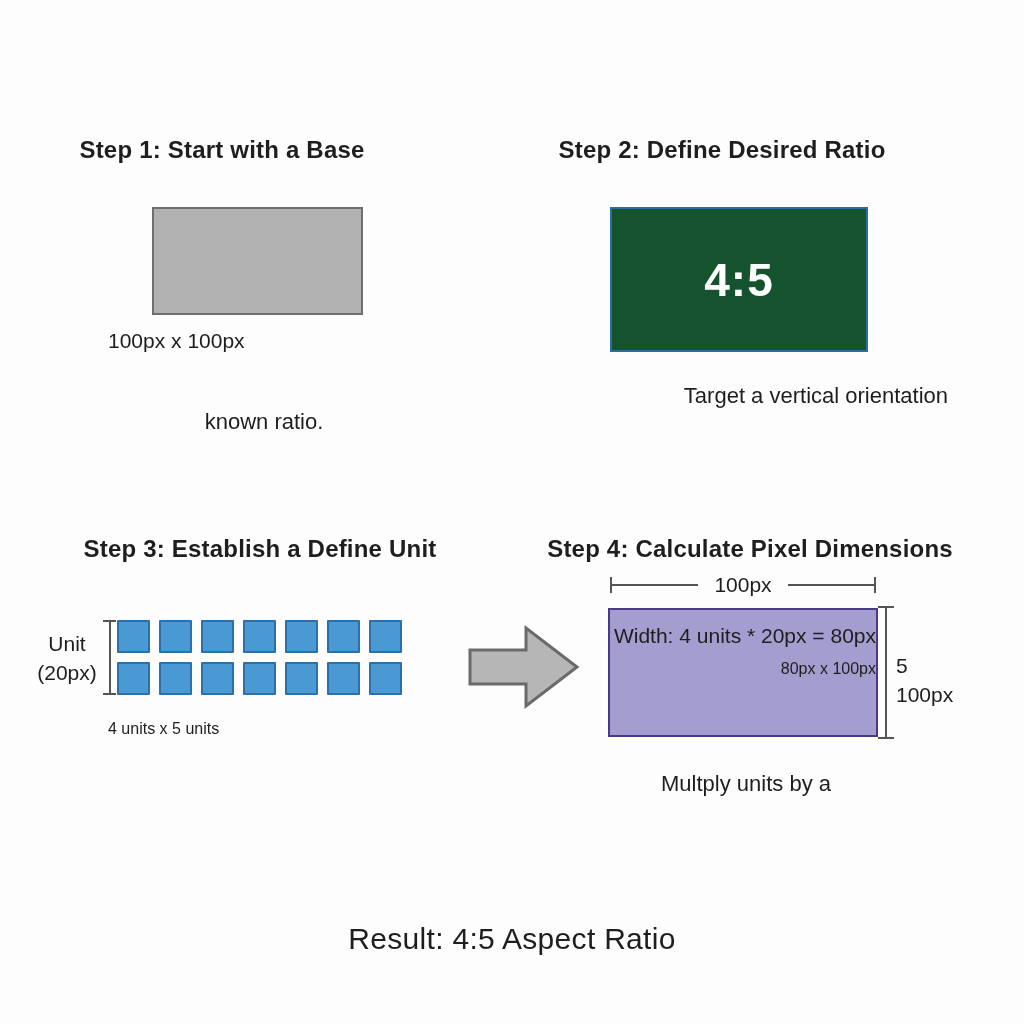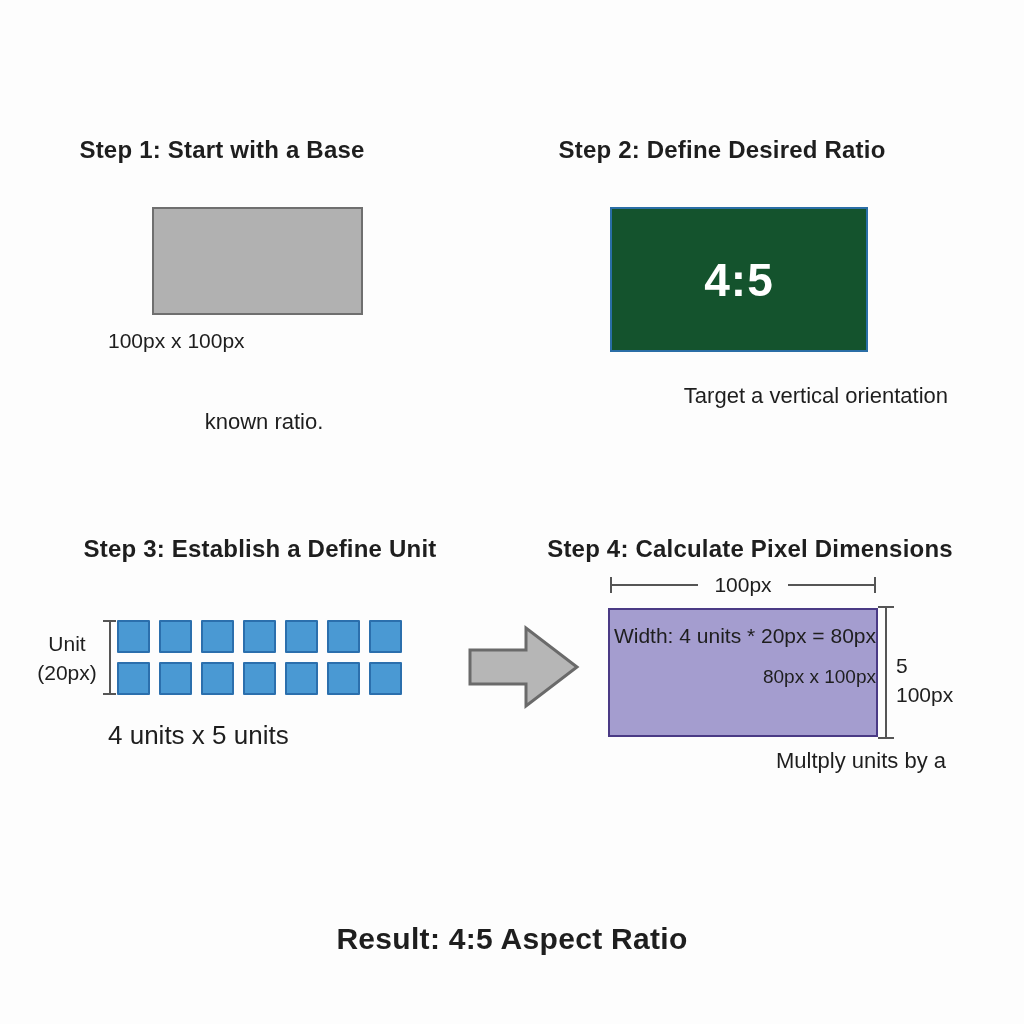--- a/index.html
+++ b/index.html
@@ -51,33 +51,33 @@
   }
   .hdim-cap{width:2px;height:16px;background:#555;}
   .hdim-line{flex:1;height:2px;background:#555;}
   .hdim-label{font-size:21px;padding:0 16px;white-space:nowrap;}
   .calc-box{
     left:608px;top:608px;width:270px;height:129px;box-sizing:border-box;
     background:#a49dcf;border:2.5px solid #4a3a85;
     text-align:right;
   }
   .calc-line1{font-size:21px;margin-top:14px;white-space:nowrap;}
-  .calc-line2{font-size:19px;margin-top:18px;white-space:nowrap;}
+  .calc-line2{font-size:16px;margin-top:12px;white-space:nowrap;}
   .vdim{
     left:878px;top:606px;width:16px;height:133px;box-sizing:border-box;
     border-top:2px solid #555;border-bottom:2px solid #555;
   }
   .vdim-line{position:absolute;left:7px;top:0;width:2px;height:100%;background:#555;}
   .vdim-label{
     left:896px;top:651px;font-size:21px;line-height:29px;text-align:left;white-space:nowrap;
   }
   
   .result-title{
     left:0;top:922px;width:1024px;text-align:center;
-    font-weight:700;font-size:30px;letter-spacing:.3px;
+    font-weight:400;font-size:30px;letter-spacing:.3px;
   }
 </style>
 </head>
 <body>
 
 <div class="abs step-title" style="left:0px;top:136px;width:444px;">Step 1: Start with a Base</div>
 
 <div class="abs base-box" style="background: rgb(177, 177, 177); border-color: rgb(111, 111, 111);"></div>
 
 <div class="abs caption" style="left:108px;top:329px;width:300px;">100px x 100px</div>
@@ -116,21 +116,21 @@
     <div class="unit-square" style="background: rgb(74, 153, 211); border-color: rgb(43, 111, 173);"></div>
     <div class="unit-square" style="background: rgb(74, 153, 211); border-color: rgb(43, 111, 173);"></div>
     <div class="unit-square" style="background: rgb(74, 153, 211); border-color: rgb(43, 111, 173);"></div>
     <div class="unit-square" style="background: rgb(74, 153, 211); border-color: rgb(43, 111, 173);"></div>
     <div class="unit-square" style="background: rgb(74, 153, 211); border-color: rgb(43, 111, 173);"></div>
     <div class="unit-square" style="background: rgb(74, 153, 211); border-color: rgb(43, 111, 173);"></div>
     <div class="unit-square" style="background: rgb(74, 153, 211); border-color: rgb(43, 111, 173);"></div>
     <div class="unit-square" style="background: rgb(74, 153, 211); border-color: rgb(43, 111, 173);"></div>
   </div>
 
-<div class="abs caption" style="left:108px;top:720px;width:300px;font-size:26px;">4 units x 5 units</div>
+<div class="abs caption" style="left:108px;top:720px;width:300px;font-size:16px;">4 units x 5 units</div>
 
 <div class="abs desc" style="left:58px;top:769px;width:400px;">
   <br>
 </div>
 
 <svg class="abs" style="left:464px;top:620px;" width="120" height="95" viewBox="0 0 120 95">
   <polygon points="6,30 62,30 62,8 113,47 62,86 62,64 6,64" fill="#b6b6b6" stroke="#6a6a6a" stroke-width="3" stroke-linejoin="miter"></polygon>
 </svg>
 
 <div class="abs step-title" style="left:528px;top:535px;width:444px;">Step 4: Calculate Pixel Dimensions</div>
@@ -150,17 +150,17 @@
 
 <div class="abs vdim">
   <div class="vdim-line"></div>
 </div>
 
 <div class="abs vdim-label">
   <span>5</span><br>
   <span>100px</span>
 </div>
 
-<div class="abs desc" style="left:546px;top:746px;width:400px;text-align:right;">
+<div class="abs desc" style="left:546px;top:769px;width:400px;">
   <span>Multply units by a</span><br>
 </div>
 
 <div class="abs result-title">Result: 4:5 Aspect Ratio</div>
 
 </body></html>

